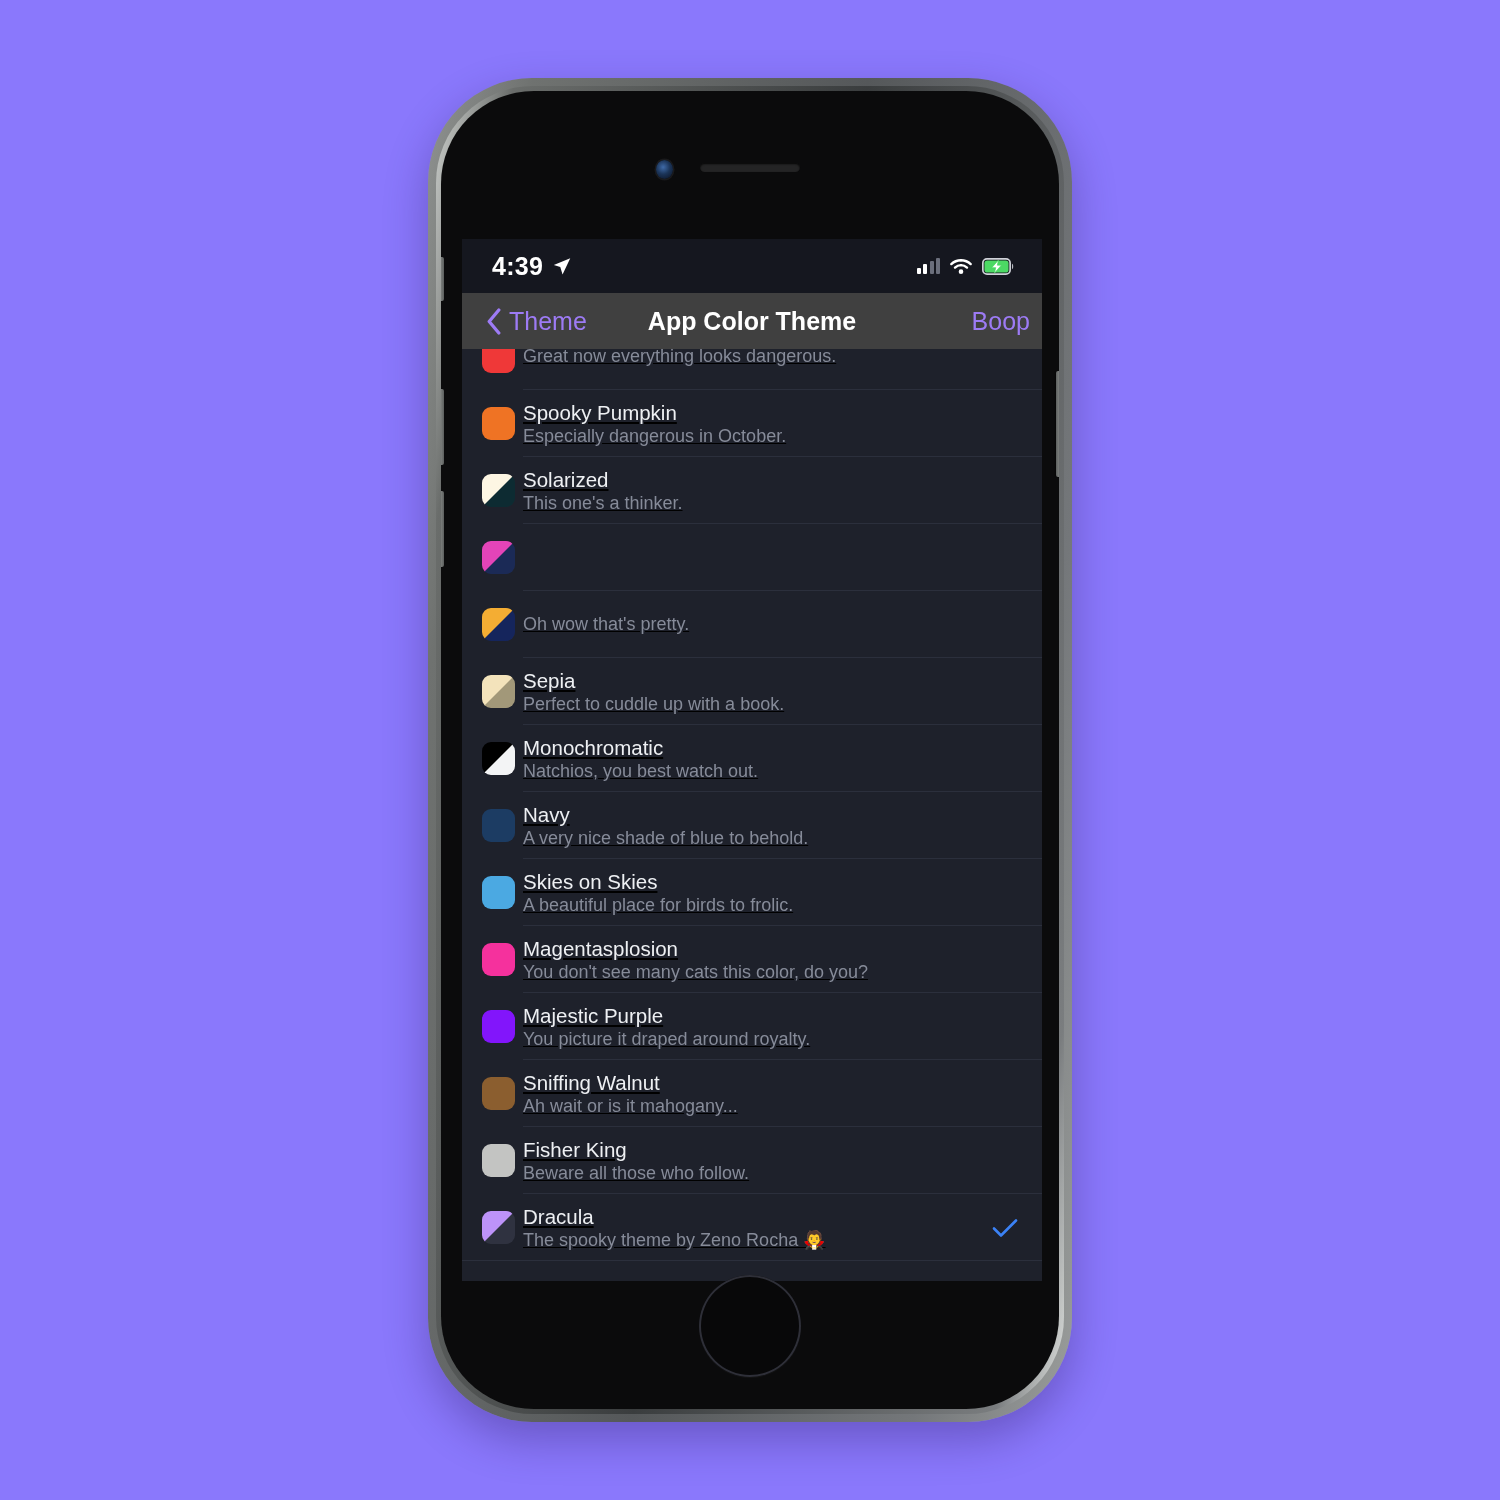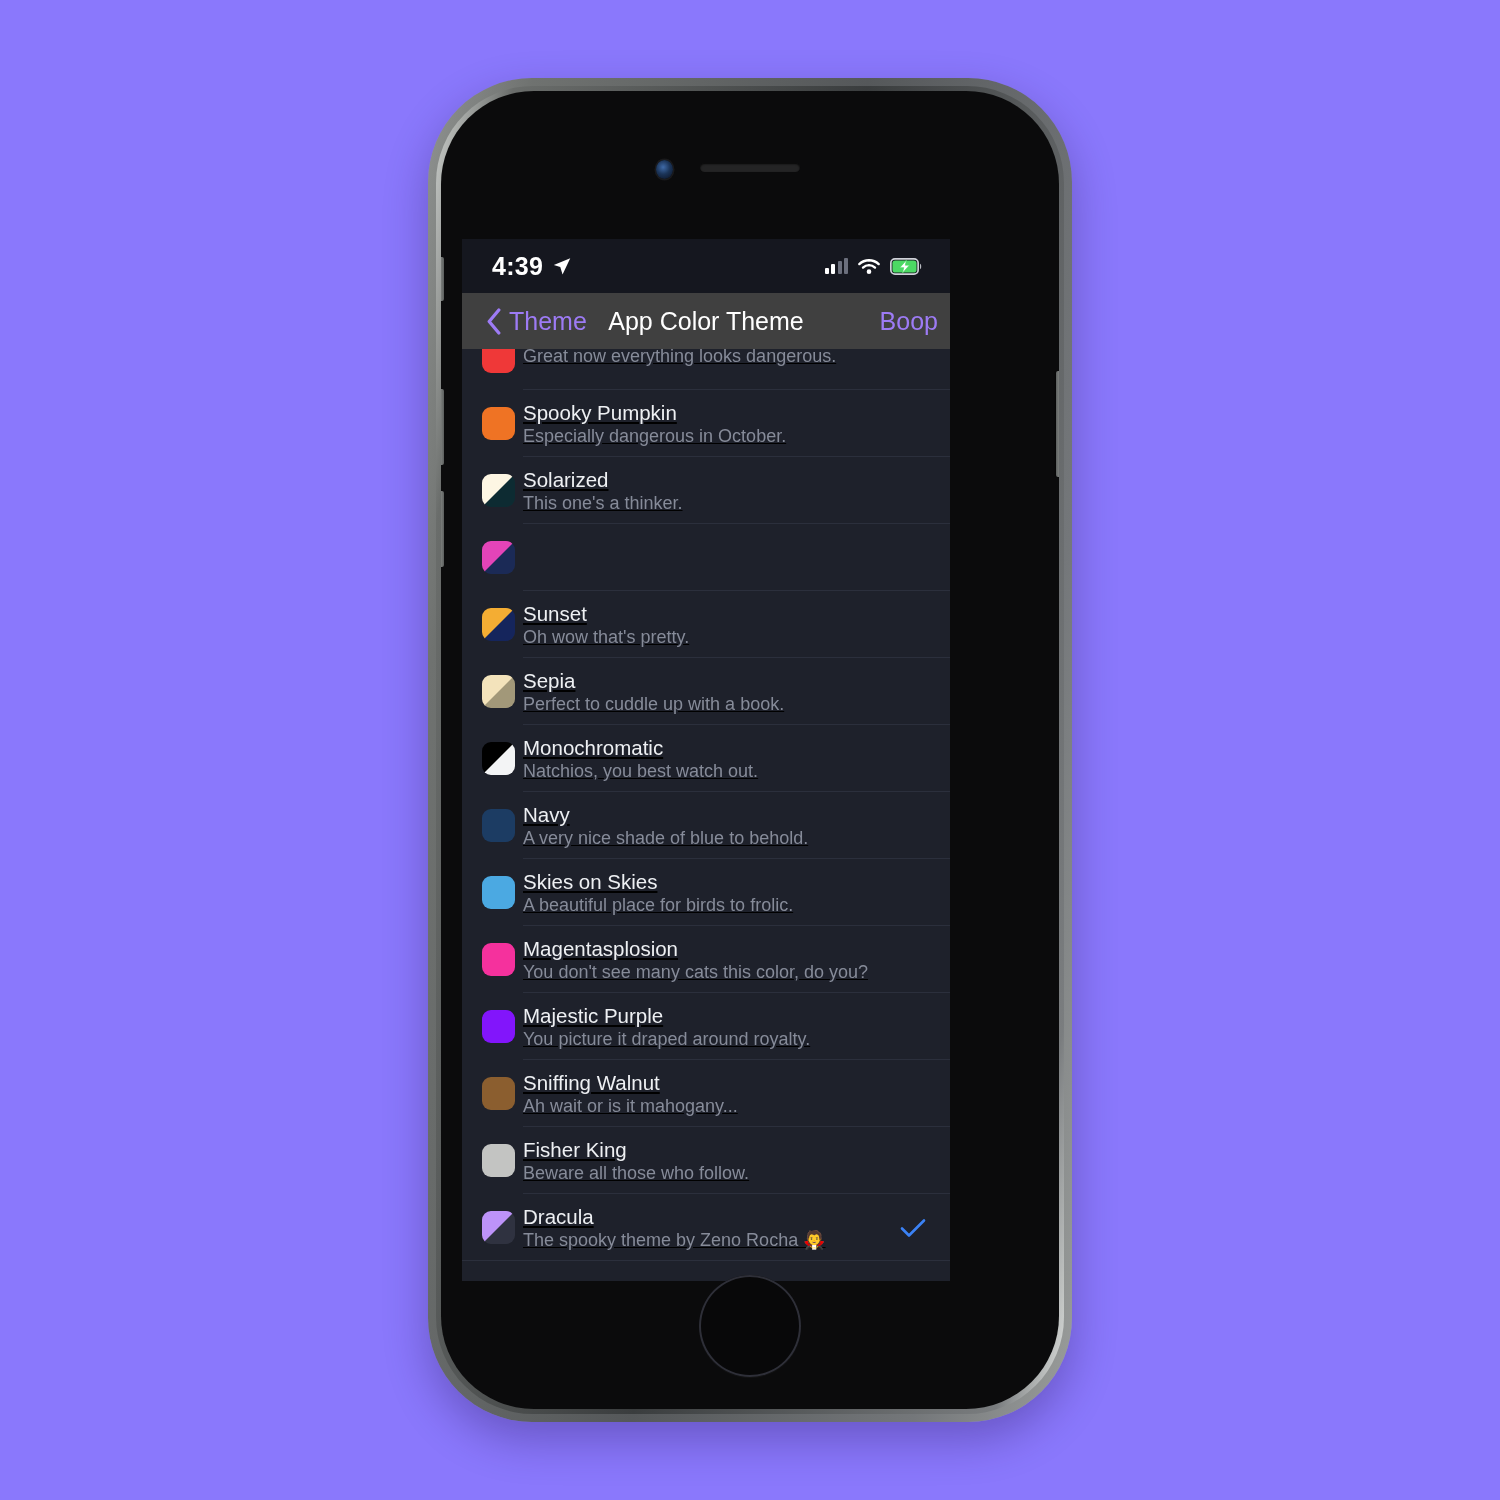--- a/index.html
+++ b/index.html
@@ -74,21 +74,21 @@
     width: 102px; height: 102px; border-radius: 50%;
     background: #080809;
     box-shadow: inset 0 0 0 2px #2e2f38,
                 0 1px 1px rgba(255,255,255,0.04);
   }
 
   
   #screen {
     position: absolute;
     left: 21px; top: 148px;
-    width: 488px; height: 1042px;
+    width: 580px; height: 1042px;
     background: #1e212b;
     overflow: hidden;
   }
 
   
   #status-bar {
     height: 54px;
     background: #15171f;
     display: flex; align-items: center;
     padding: 0 30px 0 30px;
@@ -120,21 +120,21 @@
   #nav-back {
     display: flex; align-items: center; gap: 7px;
     cursor: pointer;
   }
   #nav-back-label {
     color: #9d7bf5; font-size: 25px;
   }
   #nav-title {
     position: absolute; left: 0; right: 0;
     text-align: center;
-    color: #ffffff; font-size: 25px; font-weight: normal;
+    color: #ffffff; font-size: 25px; font-weight: bold;
     pointer-events: none;
   }
   #nav-action {
     position: absolute; right: 12px;
     color: #9d7bf5; font-size: 25px;
     cursor: pointer;
     margin-left: 24px;
   }
 
   
@@ -273,21 +273,20 @@
                 <div class="sep"></div>
               </div>
               <div class="theme-row">
                 <div class="swatch" style="background: linear-gradient(135deg, rgb(228, 68, 184) 0%, rgb(228, 68, 184) 49.5%, rgb(27, 42, 86) 50.5%, rgb(27, 42, 86) 100%);"></div>
                 <div class="row-check"></div>
                 <div class="sep"></div>
               </div>
               <div class="theme-row">
                 <div class="swatch" style="background: linear-gradient(135deg, rgb(244, 173, 51) 0%, rgb(244, 173, 51) 49.5%, rgb(21, 37, 92) 50.5%, rgb(21, 37, 92) 100%);"></div>
                 <div class="row-text">
-                  <div class="row-title">Sunset</div>
                   <div class="row-sub">Oh wow that's pretty.</div>
                 </div>
                 <div class="row-check"></div>
                 <div class="sep"></div>
               </div>
               <div class="theme-row">
                 <div class="swatch" style="background: linear-gradient(135deg, rgb(243, 227, 187) 0%, rgb(243, 227, 187) 49.5%, rgb(162, 152, 121) 50.5%, rgb(162, 152, 121) 100%);"></div>
                 <div class="row-text">
                   <div class="row-title">Sepia</div>
                   <div class="row-sub">Perfect to cuddle up with a book.</div>

